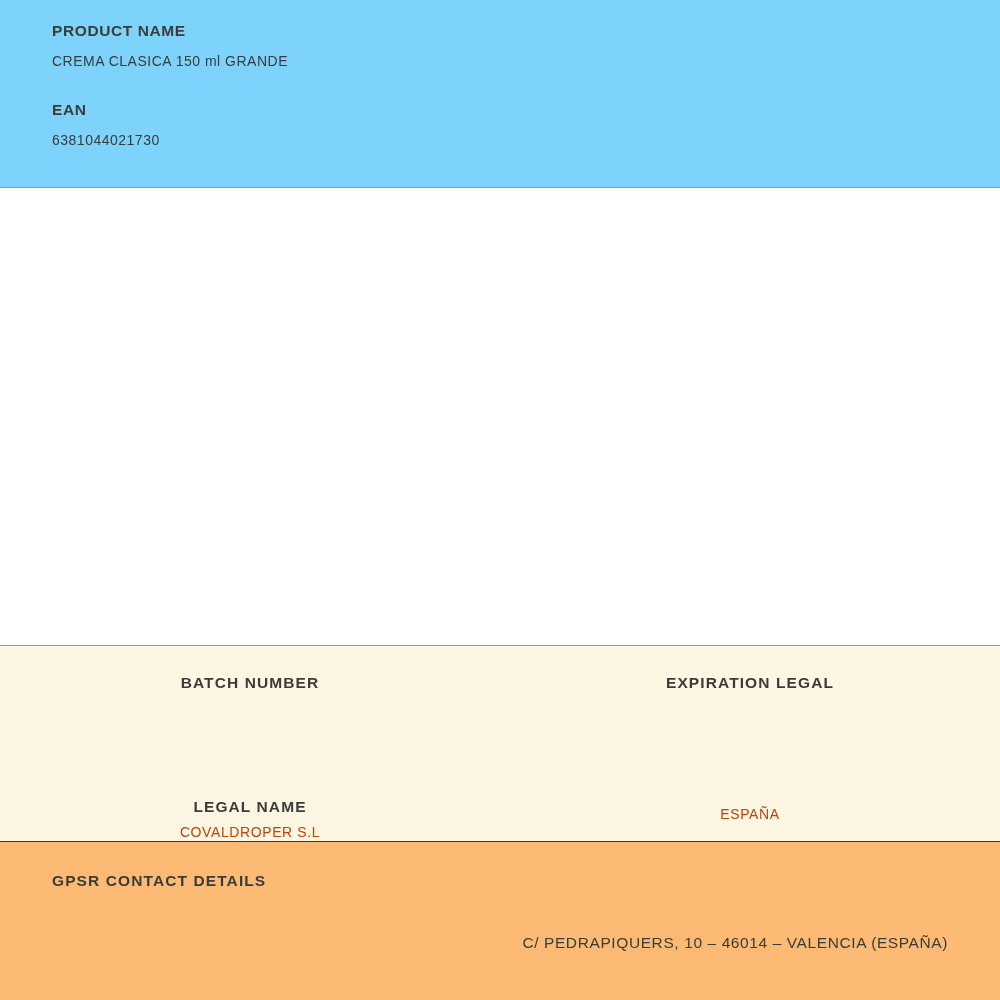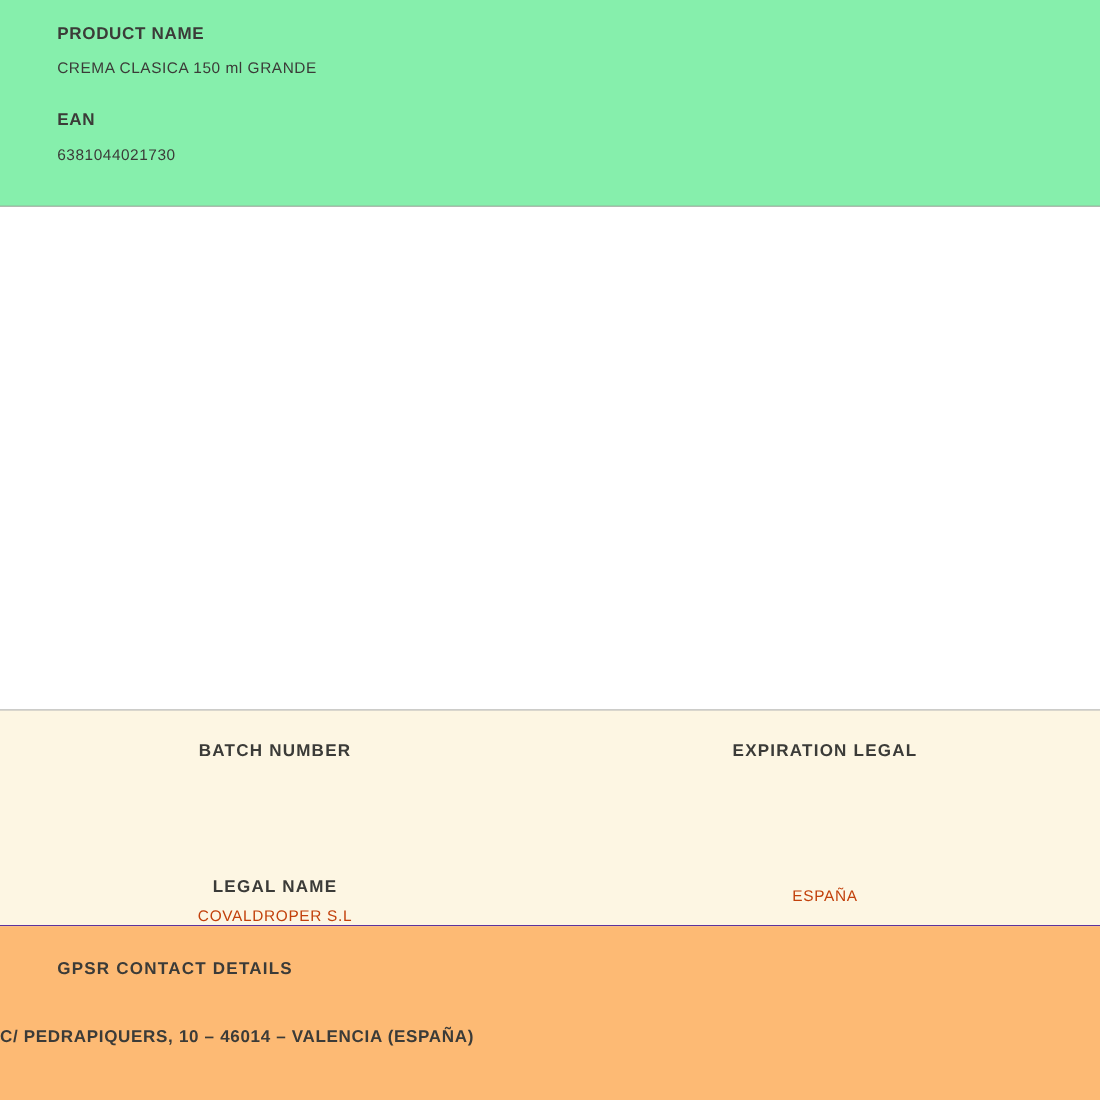--- a/index.html
+++ b/index.html
@@ -16,21 +16,21 @@
   }
   .page {
     position: relative;
     width: 1000px;
     height: 1000px;
     box-sizing: border-box;
   }
 
   
   .top-section {
-    background: #86efac;
+    background: #7dd3fc;
     padding: 22px 52px 0 52px;
     box-sizing: border-box;
     height: 188px;
     border-bottom: 1px solid #9a9a93;
   }
   .field-label {
     font-size: 15.5px;
     font-weight: bold;
     letter-spacing: 0.6px;
     color: #3b3b38;
@@ -106,24 +106,24 @@
     font-weight: bold;
     letter-spacing: 1.1px;
     color: #3b3b38;
     margin: 0;
   }
   .footer-address {
     position: absolute;
     left: 0;
     right: 52px;
     top: 76px;
+    text-align: right;
     font-size: 15.5px;
     letter-spacing: 0.6px;
     color: #3b3b38;
-    font-weight: bold;
   }
 </style>
 </head>
 <body>
 
 <div class="page">
 
   <div class="top-section">
     <p class="field-label">PRODUCT NAME</p>
     <p class="field-value">CREMA CLASICA 150 ml GRANDE</p>

